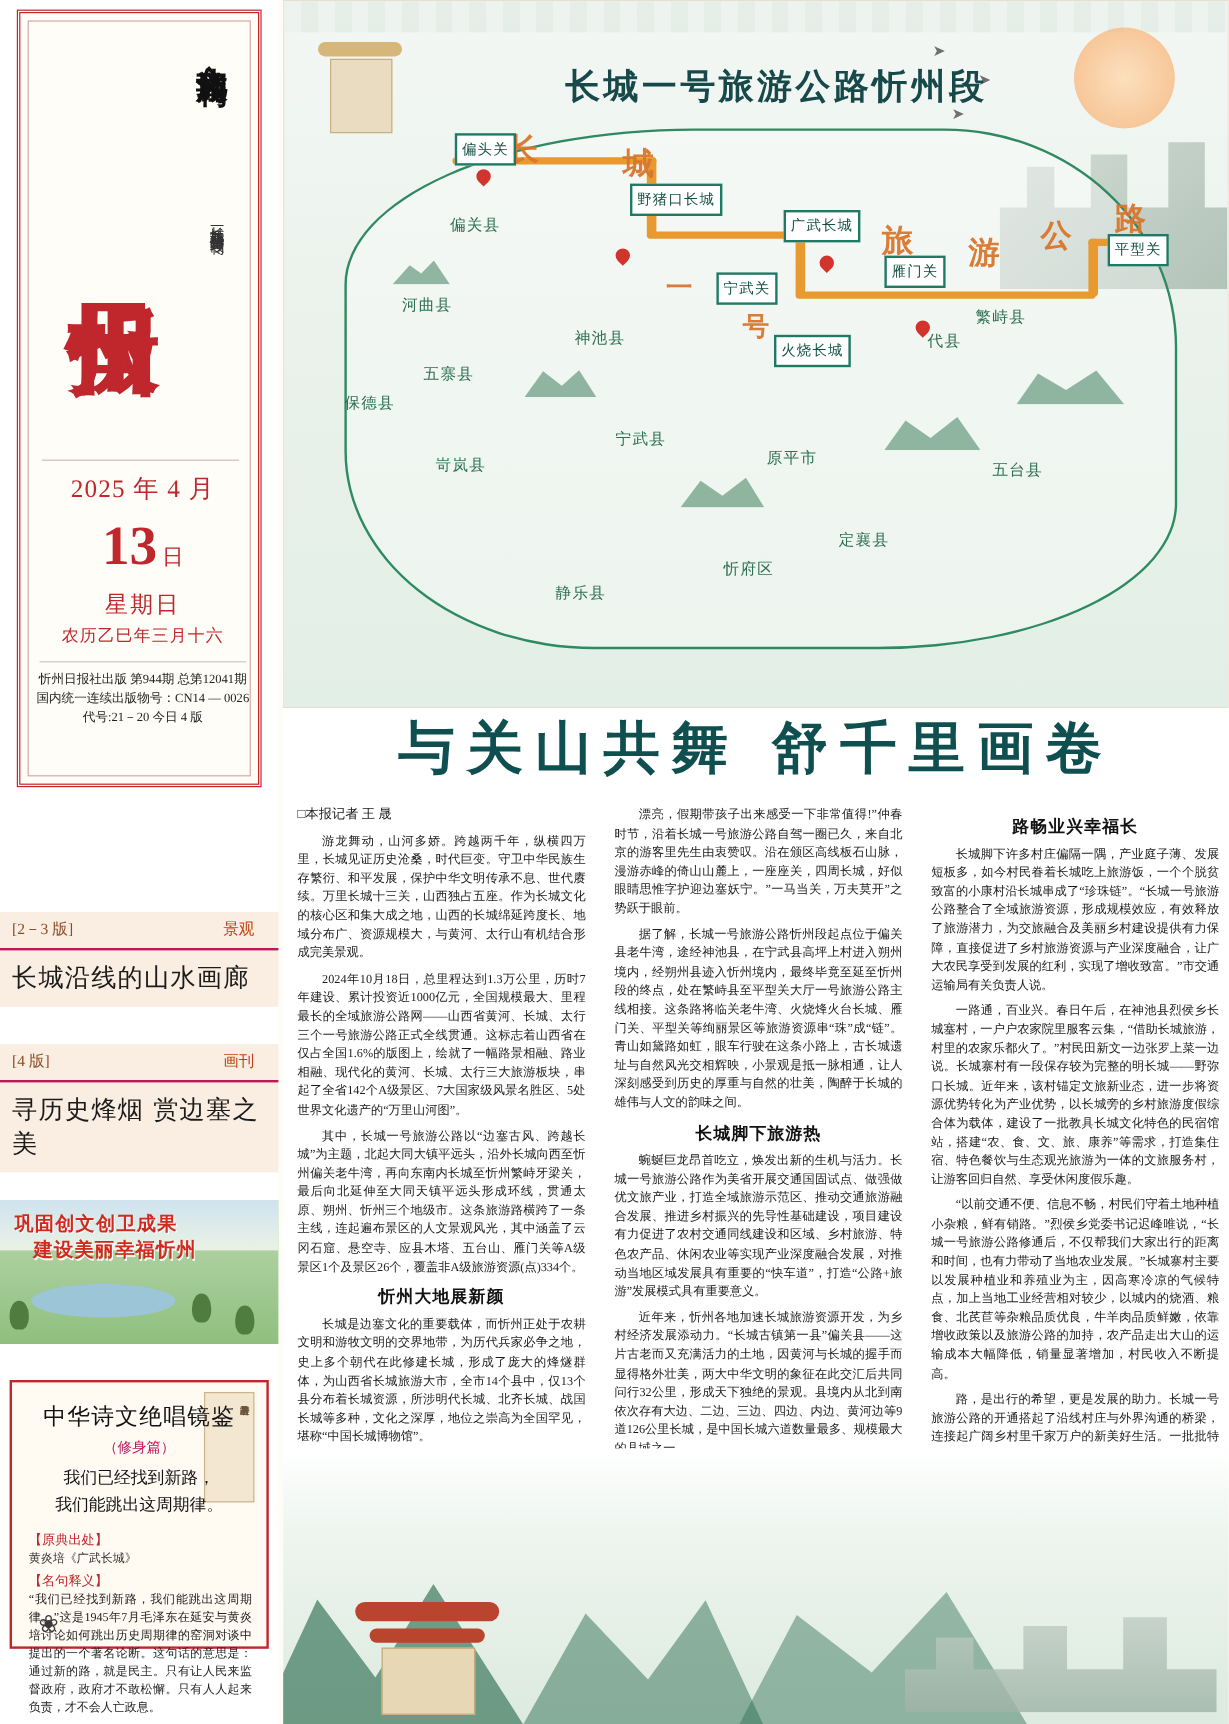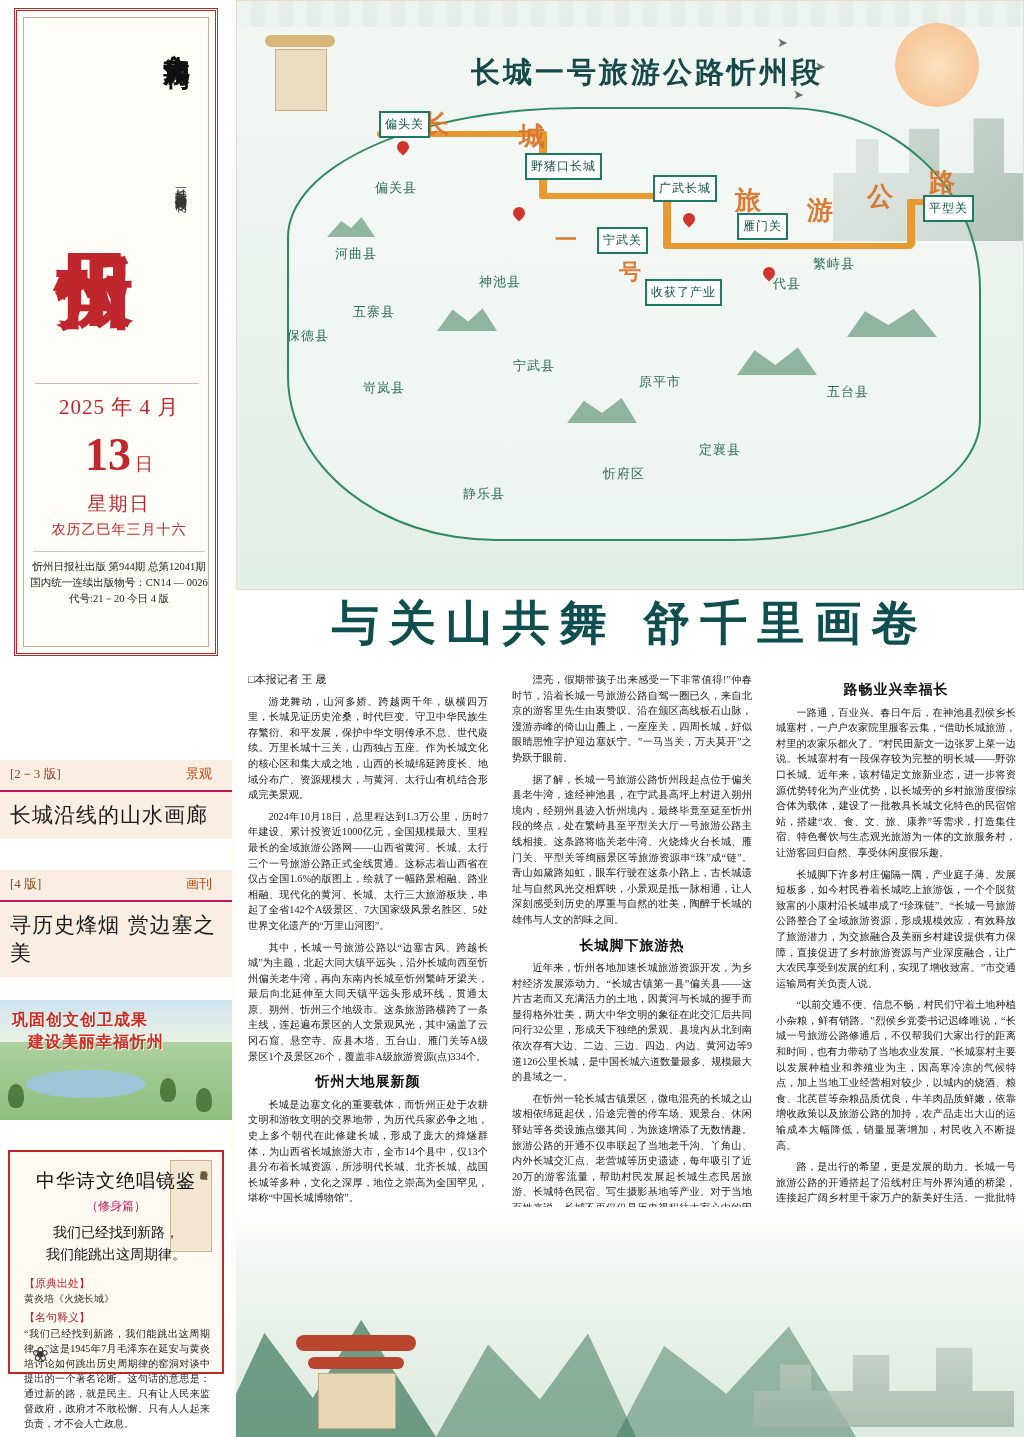--- a/index.html
+++ b/index.html
@@ -141,21 +141,21 @@
       <div class="photo-tree" style="left:196px;top:88px;"></div>
     </div>
 
     <div class="poem-box">
       <div class="poem-stamp">君子检身常若不及</div>
       <div class="poem-title">中华诗文绝唱镜鉴</div>
       <div class="poem-sub">（修身篇）</div>
       <div class="poem-l1">我们已经找到新路，</div>
       <div class="poem-l2">我们能跳出这周期律。</div>
       <div class="poem-h1">【原典出处】</div>
-      <div class="poem-src">黄炎培《火烧长城》</div>
+      <div class="poem-src">黄炎培《广武长城》</div>
       <div class="poem-h2">【名句释义】</div>
       <div class="poem-body">“我们已经找到新路，我们能跳出这周期律。”这是1945年7月毛泽东在延安与黄炎培讨论如何跳出历史周期律的窑洞对谈中提出的一个著名论断。这句话的意思是：通过新的路，就是民主。只有让人民来监督政府，政府才不敢松懈。只有人人起来负责，才不会人亡政息。</div>
       <div class="butterfly">❀</div>
     </div>
   </div>
 
   <div class="main">
 
     <div class="map-area">
       <div class="cloudband"></div>
@@ -191,21 +191,21 @@
         <div class="bigchar" style="left:600px;top:82px;font-size:26px;">公</div>
         <div class="bigchar" style="left:662px;top:68px;font-size:26px;">路</div>
 
         <div class="poi" style="left:112px;top:14px;">偏头关</div>
         <div class="pin" style="left:130px;top:44px;"></div>
         <div class="poi" style="left:258px;top:56px;">野猪口长城</div>
         <div class="pin" style="left:246px;top:110px;"></div>
         <div class="poi" style="left:330px;top:130px;">宁武关</div>
         <div class="poi" style="left:386px;top:78px;">广武长城</div>
         <div class="pin" style="left:416px;top:116px;"></div>
-        <div class="poi" style="left:378px;top:182px;">收获了产业</div>
+        <div class="poi" style="left:378px;top:182px;">火烧长城</div>
         <div class="poi" style="left:470px;top:116px;">雁门关</div>
         <div class="pin" style="left:496px;top:170px;"></div>
         <div class="poi" style="left:656px;top:98px;">平型关</div>
 
         <div class="county" style="left:108px;top:82px;">偏关县</div>
         <div class="county" style="left:68px;top:148px;">河曲县</div>
         <div class="county" style="left:86px;top:206px;">五寨县</div>
         <div class="county" style="left:20px;top:230px;">保德县</div>
         <div class="county" style="left:96px;top:282px;">岢岚县</div>
         <div class="county" style="left:212px;top:176px;">神池县</div>
@@ -238,29 +238,30 @@
         <h3>忻州大地展新颜</h3>
         <p>长城是边塞文化的重要载体，而忻州正处于农耕文明和游牧文明的交界地带，为历代兵家必争之地，史上多个朝代在此修建长城，形成了庞大的烽燧群体，为山西省长城旅游大市，全市14个县中，仅13个县分布着长城资源，所涉明代长城、北齐长城、战国长城等多种，文化之深厚，地位之崇高为全国罕见，堪称“中国长城博物馆”。</p>
         <p>2018年山西省启动建设黄河、长城、太行三个一号旅游公路后，忻州市乘势而上，顺势而为，坚持高标准规划、高起点建设、大力度推进、不遗余力投入工程建设。7年间，全市上下攻坚战城、接续努力、凭借着一张蓝图绘到底的决心与韧劲，在忻定平原之间，长城内外，加大宣传，全力以赴推进绿色发展一号旅游公路建设，广大建设者面对复杂的地质条件和艰苦的施工环境，极严寒、斗酷暑，挖之打造，攻坚克难，共同铺就了总里程271.6公里的通途大道。</p>
         <p>“长城一号旅游公路修得十分平整，沿途景色非常</p>
       </div>
 
       <div class="col col2">
         <p>漂亮，假期带孩子出来感受一下非常值得!”仲春时节，沿着长城一号旅游公路自驾一圈已久，来自北京的游客里先生由衷赞叹。沿在颁区高线板石山脉，漫游赤峰的倚山山麓上，一座座关，四周长城，好似眼睛思惟字护迎边塞妖宁。”一马当关，万夫莫开”之势跃于眼前。</p>
         <p>据了解，长城一号旅游公路忻州段起点位于偏关县老牛湾，途经神池县，在宁武县高坪上村进入朔州境内，经朔州县迹入忻州境内，最终毕竟至延至忻州段的终点，处在繁峙县至平型关大厅一号旅游公路主线相接。这条路将临关老牛湾、火烧烽火台长城、雁门关、平型关等绚丽景区等旅游资源串“珠”成“链”。青山如黛路如虹，眼车行驶在这条小路上，古长城遗址与自然风光交相辉映，小景观是抵一脉相通，让人深刻感受到历史的厚重与自然的壮美，陶醉于长城的雄伟与人文的韵味之间。</p>
         <h3>长城脚下旅游热</h3>
+        <p>蜿蜒巨龙昂首吃立，焕发出新的生机与活力。长城一号旅游公路作为美省开展交通国固试点、做强做优文旅产业，打造全域旅游示范区、推动交通旅游融合发展、推进乡村振兴的先导性基础建设，项目建设有力促进了农村交通同线建设和区域、乡村旅游、特色农产品、休闲农业等实现产业深度融合发展，对推动当地区域发展具有重要的“快车道”，打造“公路+旅游”发展模式具有重要意义。</p>
         <p>近年来，忻州各地加速长城旅游资源开发，为乡村经济发展添动力。“长城古镇第一县”偏关县——这片古老而又充满活力的土地，因黄河与长城的握手而显得格外壮美，两大中华文明的象征在此交汇后共同问行32公里，形成天下独绝的景观。县境内从北到南依次存有大边、二边、三边、四边、内边、黄河边等9道126公里长城，是中国长城六道数量最多、规模最大的县域之一。</p>
         <p>在忻州一轮长城古镇景区，微电混亮的长城之山坡相依绵延起伏，沿途完善的停车场、观景台、休闲驿站等各类设施点缀其间，为旅途增添了无数情趣。旅游公路的开通不仅串联起了当地老千沟、丫角山、内外长城交汇点、老营城等历史遗迹，每年吸引了近20万的游客流量，帮助村民发展起长城生态民居旅游、长城特色民宿、写生摄影基地等产业。对于当地百姓来说，长城不再仅仅是历史视程往大家心中的困腾，更是一道承载着当下与未来的桥梁。</p>
         <p>“长城一号旅游公路既是盛看历史的披开路，也是彰显内涵的文化路。通过将长城文化与现代旅游相结合，游客可以真切体会到贯土高原的地域风光，还能让周边文化遗产得到更好展示和传播，增增当地居民对本土文化的认同感和自豪感。”偏关县老牛湾镇镇长冯文兵表示。旅游公路的建成进一步提升了乡村旅游的便捷性和体验感，越来越多的人走出城市，深入乡村，尽兴体验沿路沿线的自然美、生态美、人文美。</p>
       </div>
 
       <div class="col col3">
         <h3>路畅业兴幸福长</h3>
+        <p>长城脚下许多村庄偏隔一隅，产业庭子薄、发展短板多，如今村民眷着长城吃上旅游饭，一个个脱贫致富的小康村沿长城串成了“珍珠链”。“长城一号旅游公路整合了全域旅游资源，形成规模效应，有效释放了旅游潜力，为交旅融合及美丽乡村建设提供有力保障，直接促进了乡村旅游资源与产业深度融合，让广大农民享受到发展的红利，实现了增收致富。”市交通运输局有关负责人说。</p>
         <p>一路通，百业兴。春日午后，在神池县烈侯乡长城塞村，一户户农家院里服客云集，“借助长城旅游，村里的农家乐都火了。”村民田新文一边张罗上菜一边说。长城寨村有一段保存较为完整的明长城——野弥口长城。近年来，该村锚定文旅新业态，进一步将资源优势转化为产业优势，以长城旁的乡村旅游度假综合体为载体，建设了一批教具长城文化特色的民宿馆站，搭建“农、食、文、旅、康养”等需求，打造集住宿、特色餐饮与生态观光旅游为一体的文旅服务村，让游客回归自然、享受休闲度假乐趣。</p>
-        <p>长城脚下许多村庄偏隔一隅，产业庭子薄、发展短板多，如今村民眷着长城吃上旅游饭，一个个脱贫致富的小康村沿长城串成了“珍珠链”。“长城一号旅游公路整合了全域旅游资源，形成规模效应，有效释放了旅游潜力，为交旅融合及美丽乡村建设提供有力保障，直接促进了乡村旅游资源与产业深度融合，让广大农民享受到发展的红利，实现了增收致富。”市交通运输局有关负责人说。</p>
         <p>“以前交通不便、信息不畅，村民们守着土地种植小杂粮，鲜有销路。”烈侯乡党委书记迟峰唯说，“长城一号旅游公路修通后，不仅帮我们大家出行的距离和时间，也有力带动了当地农业发展。”长城寨村主要以发展种植业和养殖业为主，因高寒冷凉的气候特点，加上当地工业经营相对较少，以城内的烧酒、粮食、北芪苣等杂粮品质优良，牛羊肉品质鲜嫩，依靠增收政策以及旅游公路的加持，农产品走出大山的运输成本大幅降低，销量显著增加，村民收入不断提高。</p>
         <p>路，是出行的希望，更是发展的助力。长城一号旅游公路的开通搭起了沿线村庄与外界沟通的桥梁，连接起广阔乡村里千家万户的新美好生活。一批批特色农产品走出乡村、走向市场，让群众望见了风景，收获了产业，过上了奔头，一幅欣欣向荣的美丽乡村徐徐铺展开来……</p>
         <p>文明互鉴振兴路，宏伟蓝图变通途。“颂敌军和“气质”兼具的长城一号旅游公路沿忻州大地的山岭沟壑蜿蜒盘旋，串联一路风景，融合一片产业，造就一方百姓，延伸向“诗和远方”，孕育出全新的机遇与希望。</p>
       </div>
     </div>
 
     <div class="credits">
       <div>责任编辑：王  晟</div>
       <div>版面设计：赵  菁</div>
     </div>

